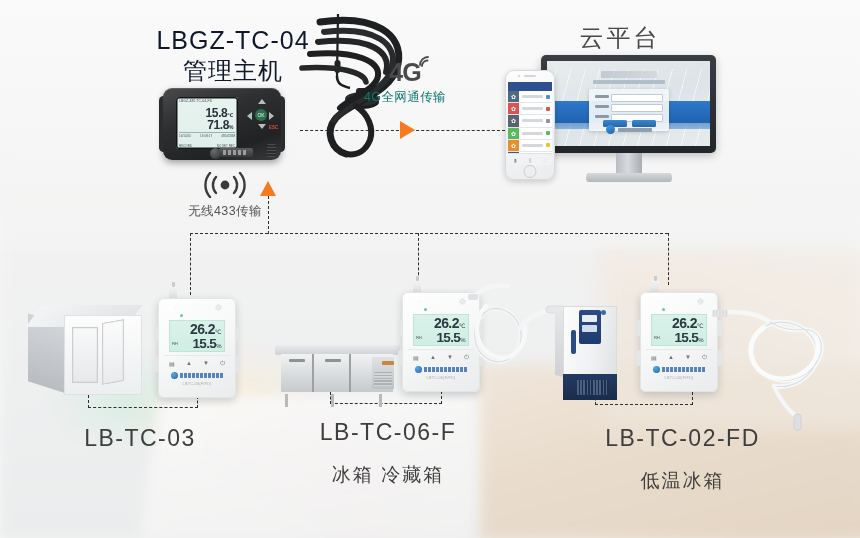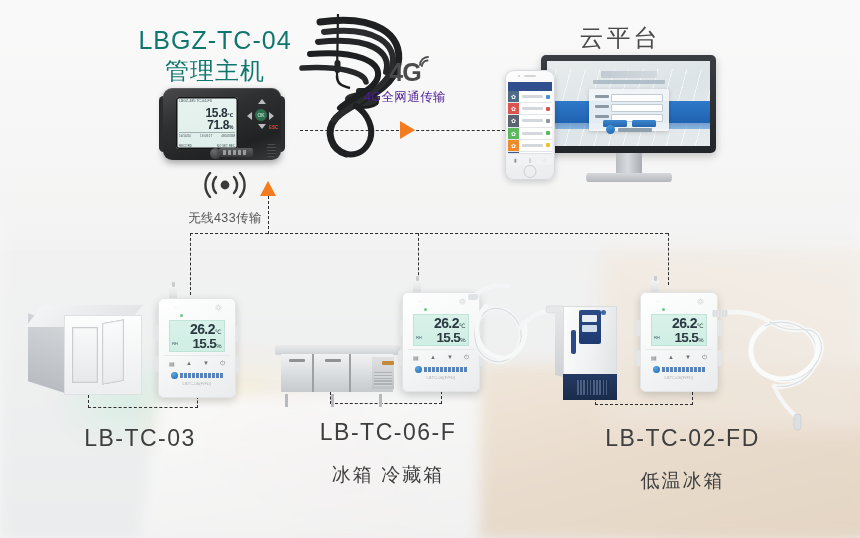--- a/index.html
+++ b/index.html
@@ -52,42 +52,42 @@
   .bg-wood2{
     position:absolute;left:600px;top:250px;width:270px;height:180px;
     background:linear-gradient(200deg,#f0e4d6 0%,#e4d2bd 100%);
     filter:blur(9px);opacity:.8;
   }
   .bg-wash{position:absolute;inset:0;background:rgba(248,248,248,.46);}
   .bg-wash-top{position:absolute;left:0;top:0;width:860px;height:250px;background:linear-gradient(180deg,rgba(250,250,250,.92) 0%,rgba(248,248,248,.55) 65%,rgba(248,248,248,.18) 100%);}
 
   
   .hostTitle{
-    position:absolute;left:110px;top:24px;width:210px;text-align:center;
-    color:#0f766e;letter-spacing:1px;line-height:1.28;
+    position:absolute;left:128px;top:24px;width:210px;text-align:center;
+    color:#0f172a;letter-spacing:1px;line-height:1.28;
   }
   .hostTitle .l1{font-size:25px;}
   .hostTitle .l2{font-size:24px;}
 
   .cloudTitle{
     position:absolute;left:520px;top:22px;width:200px;text-align:center;
     font-size:24px;color:#4a4a4a;letter-spacing:3px;
   }
 
   .capt{position:absolute;text-align:center;color:#3e3e3e;}
   .capt .code{font-size:23px;letter-spacing:1.5px;white-space:nowrap;}
   .capt .cn{font-size:19px;letter-spacing:2px;margin-top:16px;white-space:nowrap;}
 
   .trans4g{position:absolute;left:345px;top:58px;width:120px;text-align:center;}
   .trans4g .g4{font-size:25px;font-weight:bold;color:#4a4a4a;letter-spacing:-1px;position:relative;display:inline-block;}
   .trans4g .wv{position:absolute;right:-13px;top:-4px;}
-  .trans4g .cn{font-size:12.5px;color:#4c1d95;margin-top:2px;letter-spacing:.4px;white-space:nowrap;}
+  .trans4g .cn{font-size:12.5px;color:#0f766e;margin-top:2px;letter-spacing:.4px;white-space:nowrap;}
 
   .trans433{position:absolute;left:170px;top:172px;width:110px;text-align:center;}
-  .trans433 .cn{font-size:12.5px;color:#555;letter-spacing:.4px;margin-top:8px;white-space:nowrap;}
+  .trans433 .cn{font-size:12.5px;color:#555;letter-spacing:.4px;margin-top:1px;white-space:nowrap;}
 
   
   .dashH{position:absolute;height:0;border-top:1.6px dashed #2e2e2e;}
   .dashV{position:absolute;width:0;border-left:1.6px dashed #2e2e2e;}
   .arrowR{
     position:absolute;width:0;height:0;
     border-left:15px solid #F47B20;border-top:9px solid transparent;border-bottom:9px solid transparent;
   }
   .arrowU{
     position:absolute;width:0;height:0;

